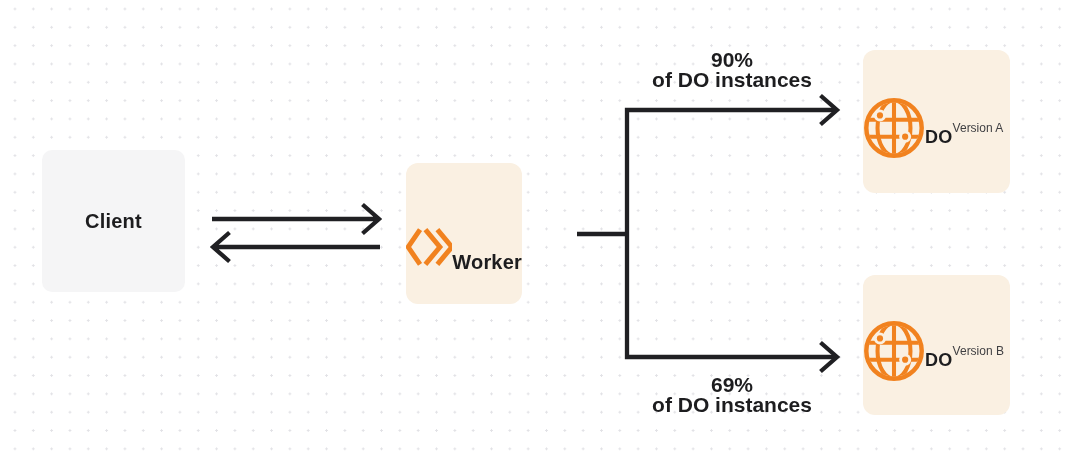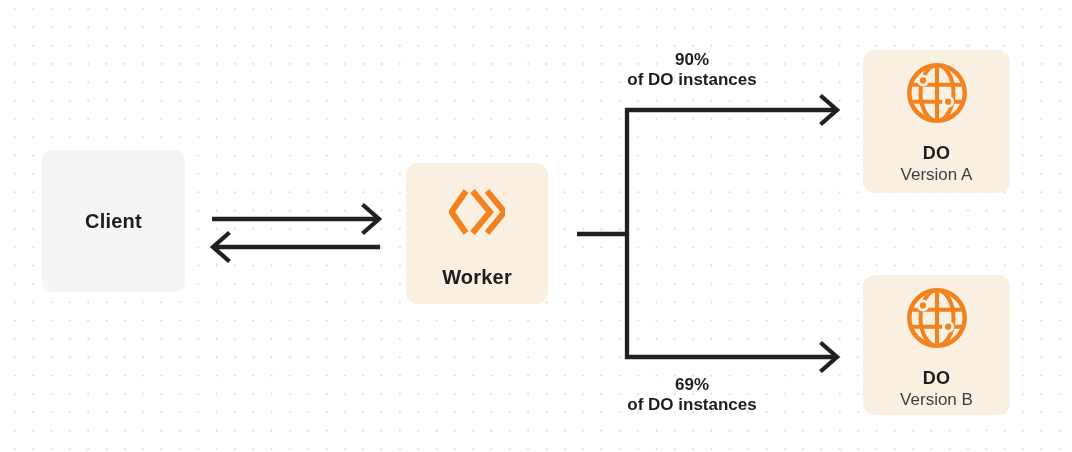--- a/index.html
+++ b/index.html
@@ -22,39 +22,39 @@
     stroke: var(--connector, #202023);
     stroke-width: 4.3;
     fill: none;
     stroke-linecap: butt;
     stroke-linejoin: miter;
   }
 
   .node {
     position: absolute;
     display: flex;
-    flex-direction: column;
+    flex-direction: row;
     align-items: center;
     box-sizing: border-box;
   }
 
   .node-client {
     left: 42px; top: 150px; width: 143px; height: 142px;
     border-radius: 10px;
     background: var(--client-gray-bg, #f5f5f6);
     justify-content: center;
   }
   .node-client .node-label {
     font-size: 20px; font-weight: 700;
     color: var(--text-primary, #1d1d1f);
     letter-spacing: 0.2px;
   }
 
   .node-worker {
-    left: 406px; top: 163px; width: 142px; height: 141px;
+    left: 406px; top: 163px; width: 116px; height: 141px;
     border-radius: 12px;
     background: var(--node-cream-bg, #faf0e2);
     justify-content: flex-start;
     padding-top: 26px;
   }
   .node-worker .node-label {
     margin-top: 30px;
     font-size: 20px; font-weight: 700; line-height: 24px;
     color: var(--text-primary, #1d1d1f);
     letter-spacing: 0.2px;
@@ -70,29 +70,29 @@
   .node-do-a { left: 863px; top: 50px;  height: 143px; }
   .node-do-b { left: 863px; top: 275px; height: 140px; }
 
   .do-title {
     margin-top: 18px;
     font-size: 18px; font-weight: 700; line-height: 22px;
     color: var(--text-primary, #1d1d1f);
     letter-spacing: 0.3px;
   }
   .do-subtitle {
-    font-size: 17px; font-weight: 400; line-height: 22px;
+    font-size: 12px; font-weight: 400; line-height: 22px;
     color: var(--text-secondary, #3f3f42);
   }
 
   .branch-label {
     position: absolute;
-    left: 592px; width: 200px;
+    left: 632px; width: 200px;
     text-align: center;
-    font-size: 17px; font-weight: 700; line-height: 20px;
+    font-size: 21px; font-weight: 700; line-height: 20px;
     color: var(--text-primary, #121214);
   }
   .branch-label-a { top: 50px; }
   .branch-label-b { top: 375px; }
 
   .orange-stroke { stroke: var(--accent-orange, #f1821f); fill: none; }
   .orange-fill   { fill: var(--accent-orange, #f1821f); }
   .halo-fill     { fill: var(--node-cream-bg, #faf0e2); }
 
   .logo-stroke { stroke-width: 6; stroke-linecap: butt; stroke-linejoin: miter; }

